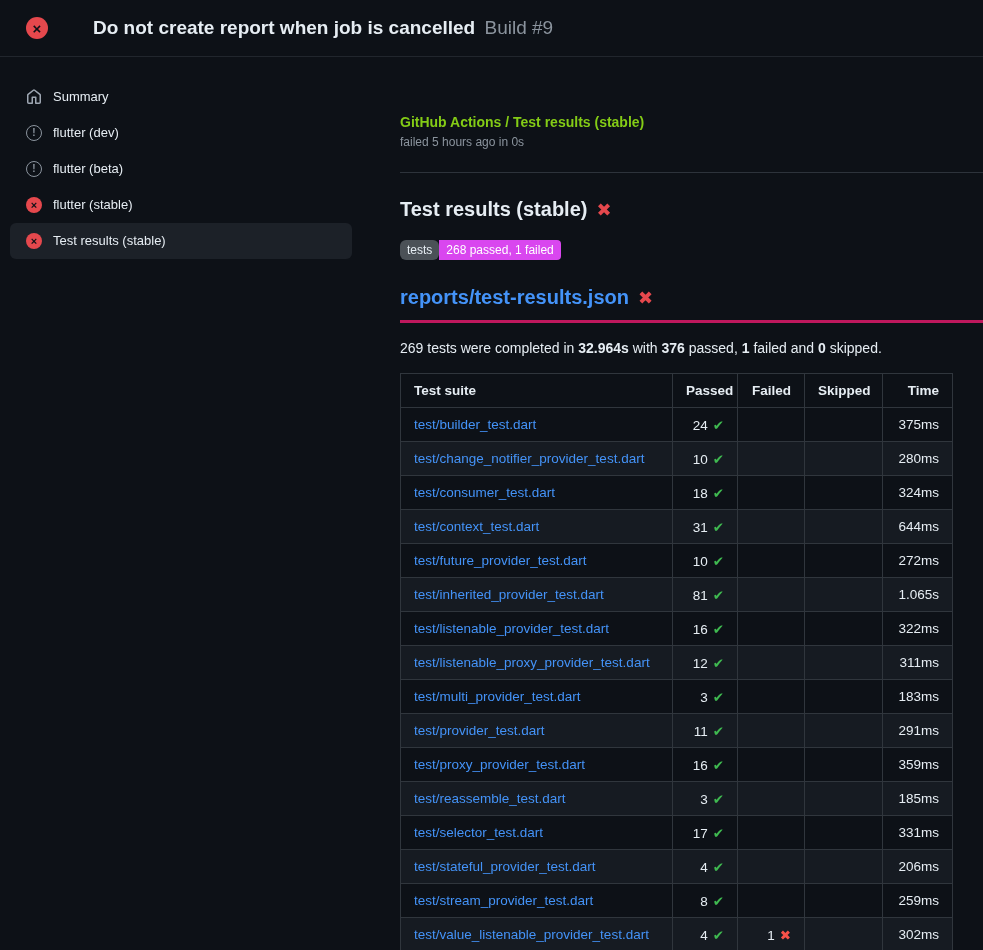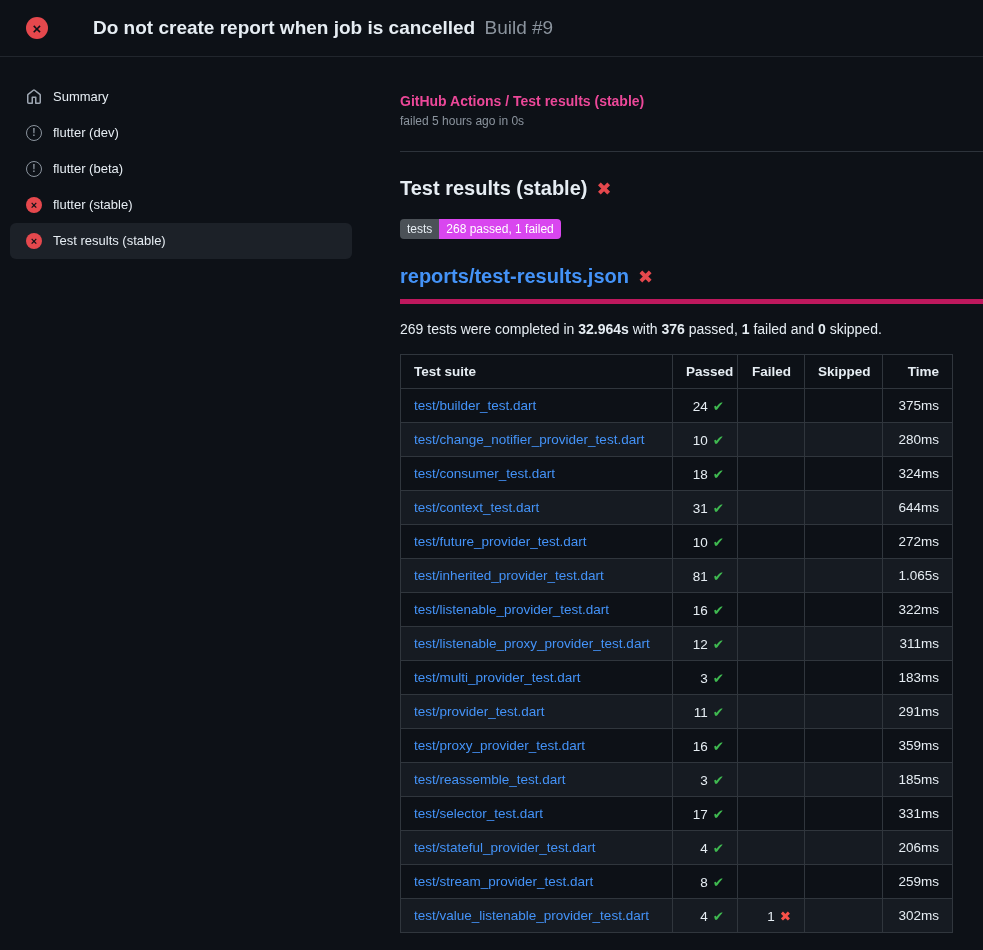--- a/index.html
+++ b/index.html
@@ -45,41 +45,41 @@
   .neutral-circle {
     width: 16px; height: 16px; border-radius: 50%;
     border: 1.5px solid #8b949e; color: #8b949e;
     display: inline-flex; align-items: center; justify-content: center;
     font-size: 10px; font-weight: 700; flex: none; line-height: 1;
   }
   .home-svg { flex: none; }
 
   
   main { flex: 1; min-width: 0; padding: 36px 31px 0 16px; }
-  .breadcrumb { font-weight: 700; font-size: 14px; color: #ec4899; }
+  .breadcrumb { font-weight: 700; font-size: 14px; color: #84cc16; margin-top: 21px; }
   .run-meta { color: #8b949e; font-size: 12px; margin-top: 5px; }
   .divider { border-bottom: 1px solid #2d333b; margin: 23px -31px 0 0; }
 
   h2.section-heading {
     font-size: 20px; font-weight: 700; color: #e6edf3;
     margin: 25px 0 19px; display: flex; align-items: center; gap: 9px;
   }
   .cross-mark { color: #e5484d; font-size: 18px; font-weight: 700; line-height: 1; }
 
   .badge {
     display: inline-flex; font-size: 12px; line-height: 1;
     border-radius: 4px; overflow: hidden; margin-bottom: 26px;
   }
-  .badge-label { background: #4b5157; color: #e6edf3; padding: 4px 7px; }
+  .badge-label { background: #4b5157; color: #e6edf3; padding: 4px 7px; border-radius: 6px; }
   .badge-value { background: #d946ef; color: #ffffff; padding: 4px 7px; }
 
   h2.report-heading {
     font-size: 20px; font-weight: 700;
     margin: 0 -31px 17px 0; padding-bottom: 11px;
-    border-bottom: 5px solid #be185d;
+    border-bottom: 3px solid #be185d;
     display: flex; align-items: center; gap: 9px;
   }
 
   .summary-line { font-size: 14px; color: #e6edf3; margin-bottom: 17px; }
   .summary-line strong { font-weight: 700; }
 
   
   table.results {
     border-collapse: collapse; width: 100%; table-layout: fixed;
     font-size: 13.5px;

